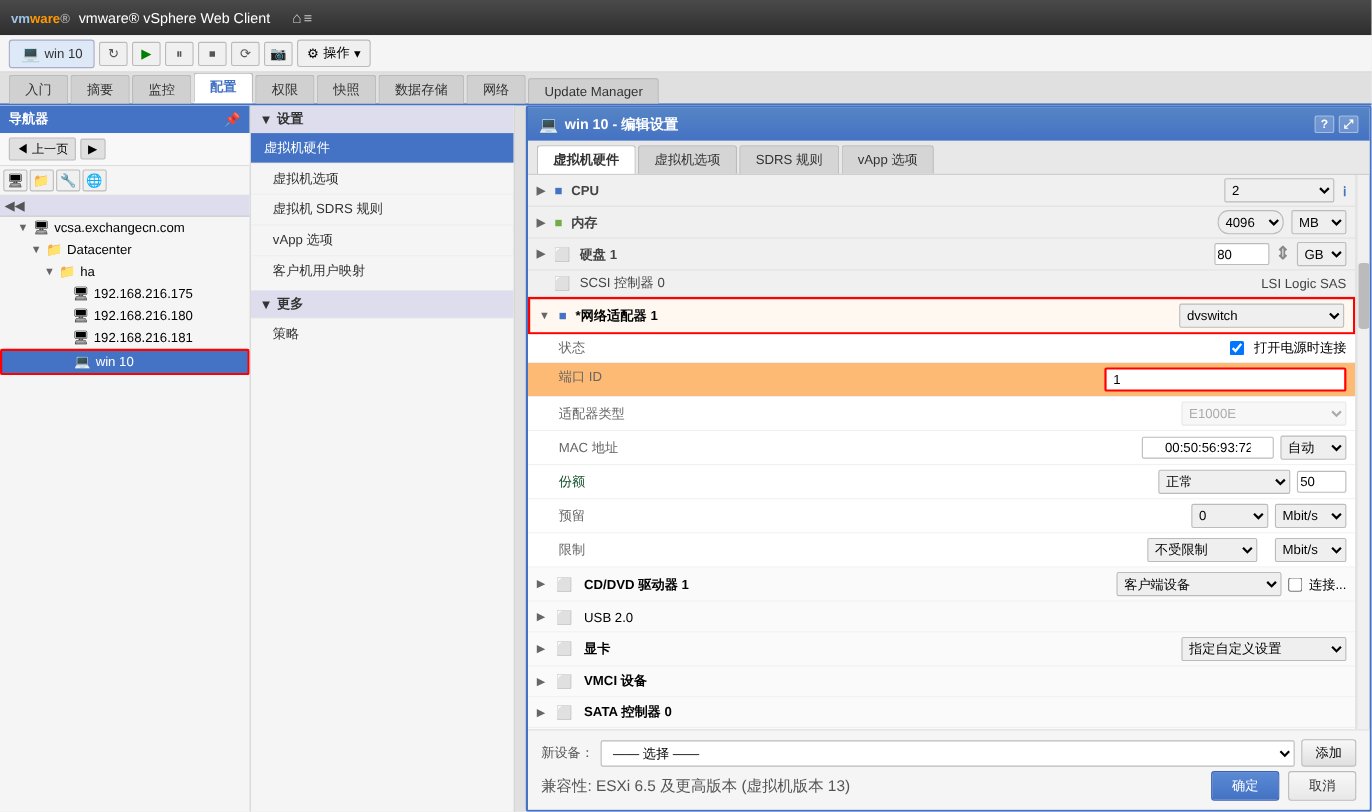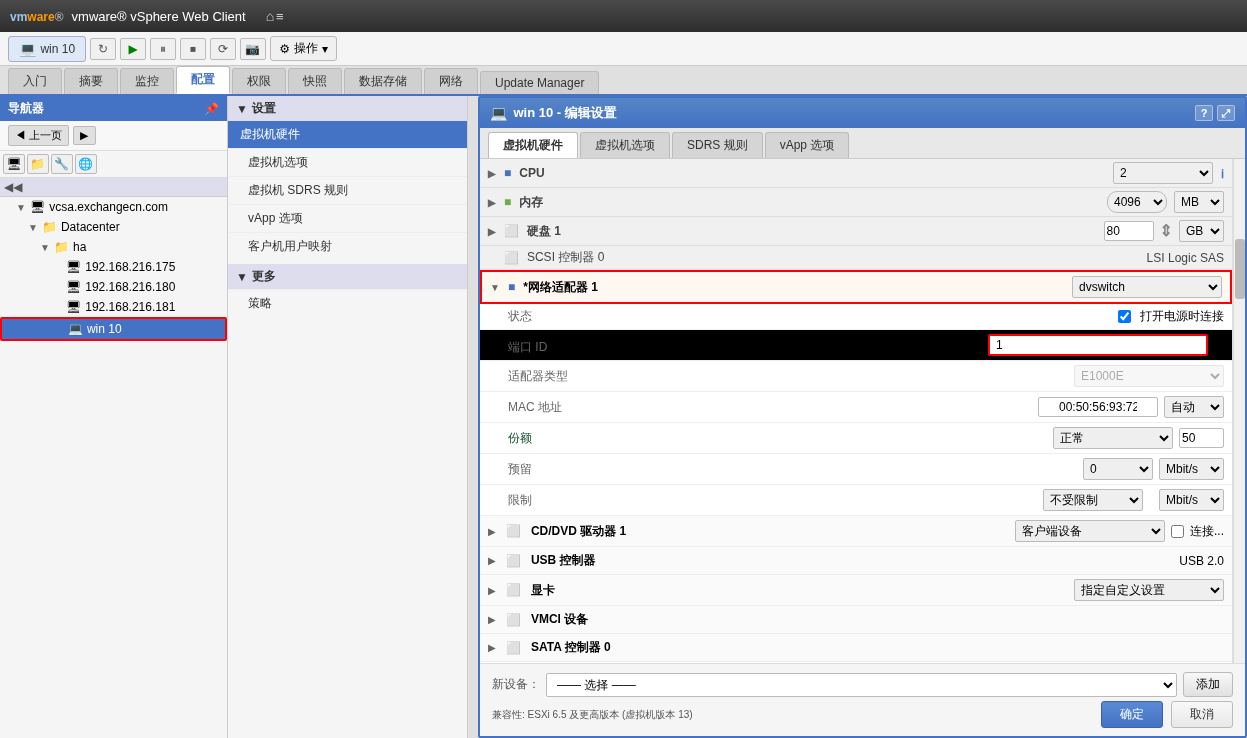--- a/index.html
+++ b/index.html
@@ -271,21 +271,21 @@
       background: #f5f5f5;
       display: flex;
       flex-direction: column;
       gap: 4px;
     }
     .modal-footer-row {
       display: flex;
       align-items: center;
       justify-content: space-between;
     }
-    .footer-compat { font-size: 10px; color: #555; }
+    .footer-compat { font-size: 14px; color: #555; }
     .footer-buttons { display: flex; gap: 8px; margin-left: 38px; }
     .footer-btn {
       padding: 4px 18px;
       border: 1px solid #bbb;
       border-radius: 3px;
       cursor: pointer;
       font-size: 12px;
     }
     .footer-btn.primary {
       background: linear-gradient(to bottom, #5a8ad4, #4472c4);
@@ -532,21 +532,21 @@
                 <option>dvswitch</option>
               </select>
             </div>
 
             <div style="display:flex;align-items:center;padding:4px 8px 4px 28px;gap:6px;border-bottom:1px solid #eee;background:#fff">
               <span style="flex:1;color:#666">状态</span>
               <input type="checkbox" checked="" style="margin-right: 3px;">
               <span>打开电源时连接</span>
             </div>
 
-            <div style="display:flex;align-items:flex-end;padding:4px 24px 4px 28px;gap:6px;border-bottom:1px solid #eee;background:#000000">
+            <div style="display:flex;align-items:flex-start;padding:4px 8px 4px 28px;gap:6px;border-bottom:1px solid #eee;background:#fdba74">
               <span style="flex:1;color:#666">端口 ID</span>
               <input type="text" value="1" style="width: 220px; padding: 2px 6px; border: 2px solid red; border-radius: 2px;">
             </div>
 
             <div style="display:flex;align-items:center;padding:4px 8px 4px 28px;gap:6px;border-bottom:1px solid #eee;background:#fff">
               <span style="flex:1;color:#666">适配器类型</span>
               <select disabled="" style="width:150px;padding:2px;border:1px solid #ddd;border-radius:2px;background:#f5f5f5;color:#888">
                 <option>E1000E</option>
               </select>
             </div>
@@ -594,21 +594,20 @@
               <select style="width:150px;padding:2px;border:1px solid #bbb;border-radius:2px">
                 <option>客户端设备</option>
               </select>
               <input type="checkbox" style="">
               <span>连接...</span>
             </div>
 
             <div style="display:flex;align-items:center;padding:4px 8px;gap:6px;border-bottom:1px solid #eee;background:#fafafa;min-height:28px">
               <span class="expand-btn">▶</span>
               <span style="color:#888;margin-right:4px">⬜</span>
-              <span style="flex:1;font-weight:bold">USB 控制器</span>
               <span>USB 2.0</span>
             </div>
 
             <div style="display:flex;align-items:center;padding:4px 8px;gap:6px;border-bottom:1px solid #eee;background:#fafafa;min-height:28px">
               <span class="expand-btn">▶</span>
               <span style="color:#888;margin-right:4px">⬜</span>
               <span style="flex:1;font-weight:bold">显卡</span>
               <select style="width:150px;padding:2px;border:1px solid #bbb;border-radius:2px">
                 <option>指定自定义设置</option>
               </select>

